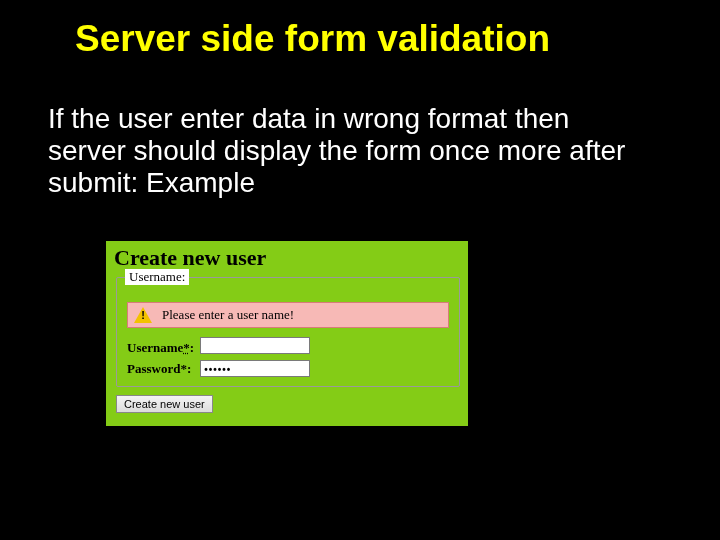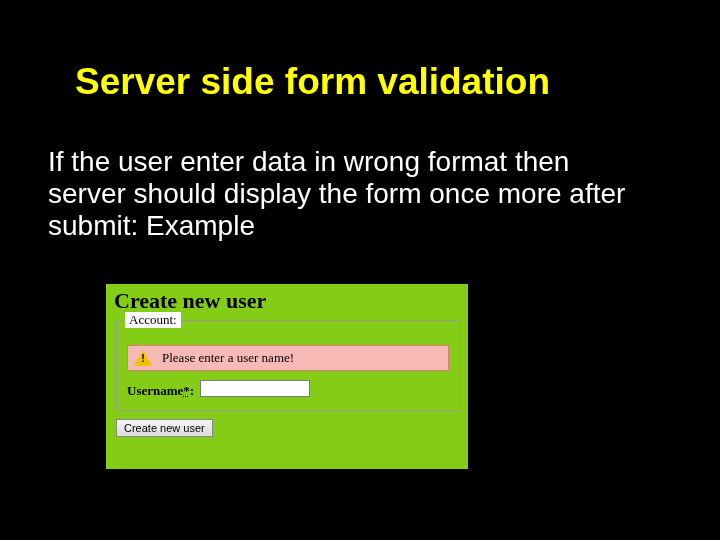--- a/index.html
+++ b/index.html
@@ -9,21 +9,20 @@
     height: 540px;
     background: #000;
     font-family: Arial, Helvetica, sans-serif;
   }
   .slide {
     position: relative;
     width: 720px;
     height: 465px;
     background: #000;
     box-sizing: border-box;
-    margin-top: 43px;
   }
   .title {
     position: absolute;
     left: 75px;
     top: 18px;
     width: 600px;
     color: #ffff00;
     font-size: 37px;
     font-weight: bold;
     letter-spacing: 0;
@@ -168,37 +167,43 @@
 <div class="slide">
 
   <div class="title">Server side form validation</div>
 
   <div class="bodytext">If the user enter data in wrong format then server should display the form once more after submit: Example</div>
 
   <div class="form-panel">
     <div class="form-title">Create new user</div>
 
     <div class="fieldset">
-      <div class="legend">Account:</div>
+      <div class="legend">Username:</div>
 
       <div class="error-box">
         <div class="error-icon">
             <span class="bang">!</span>
           </div>
         <span class="error-text">Please enter a user name!</span>
       </div>
 
       <div class="fields">
         <div class="row">
           <span class="cell-label">
             <span>Username</span><span class="underline">*</span><span>:</span>
           </span>
           <span class="cell-input">
             <span class="text-input"></span>
           </span>
         </div>
+        <div class="row">
+          <span class="cell-label">Password*:</span>
+          <span class="cell-input">
+            <span class="pw-dots">••••••</span>
+          </span>
+        </div>
       </div>
     </div>
 
     <span class="create-btn">Create new user</span>
   </div>
 
 </div>
 
 </body></html>

